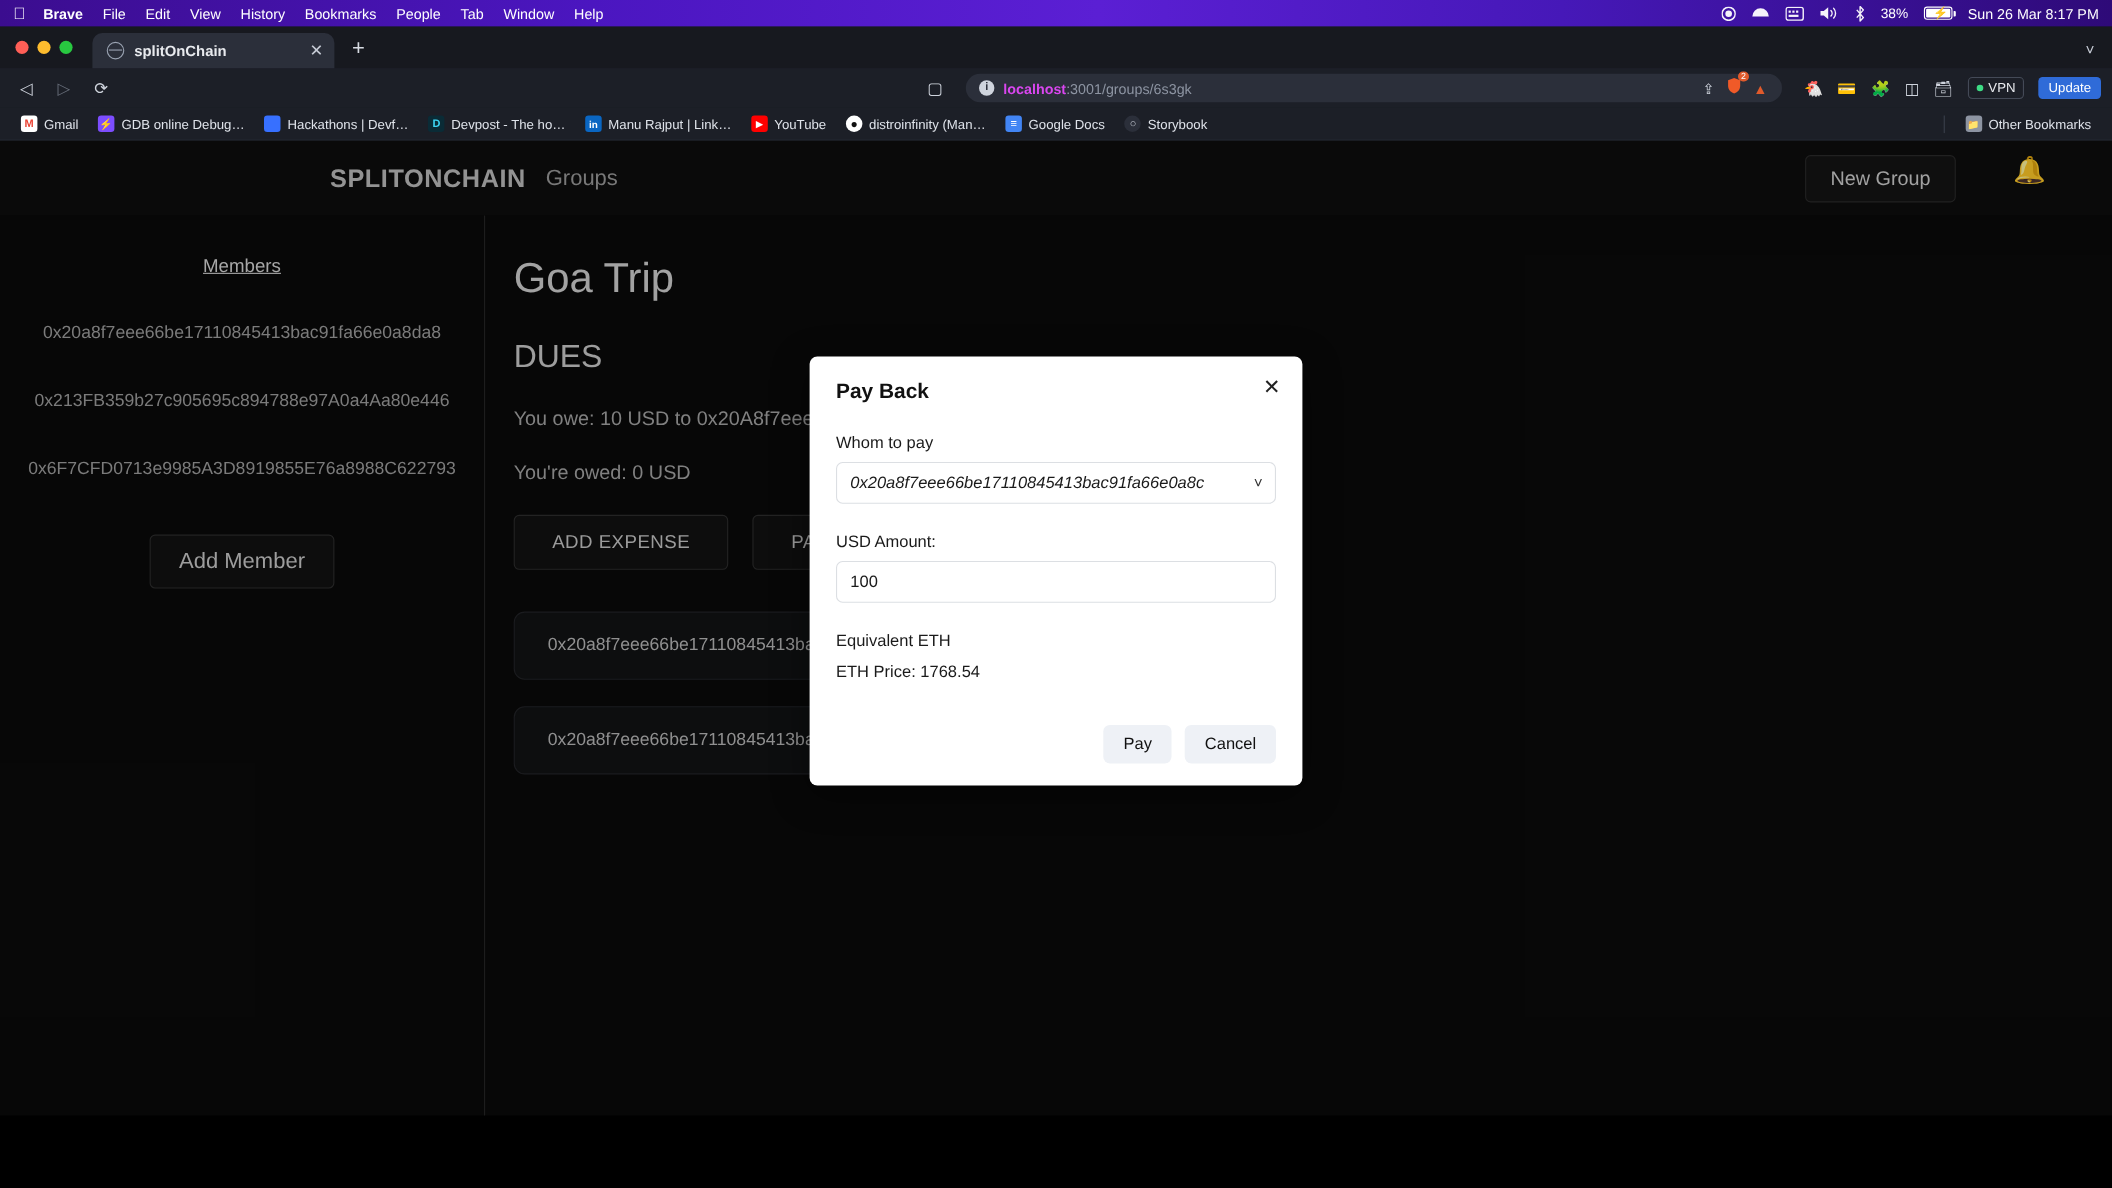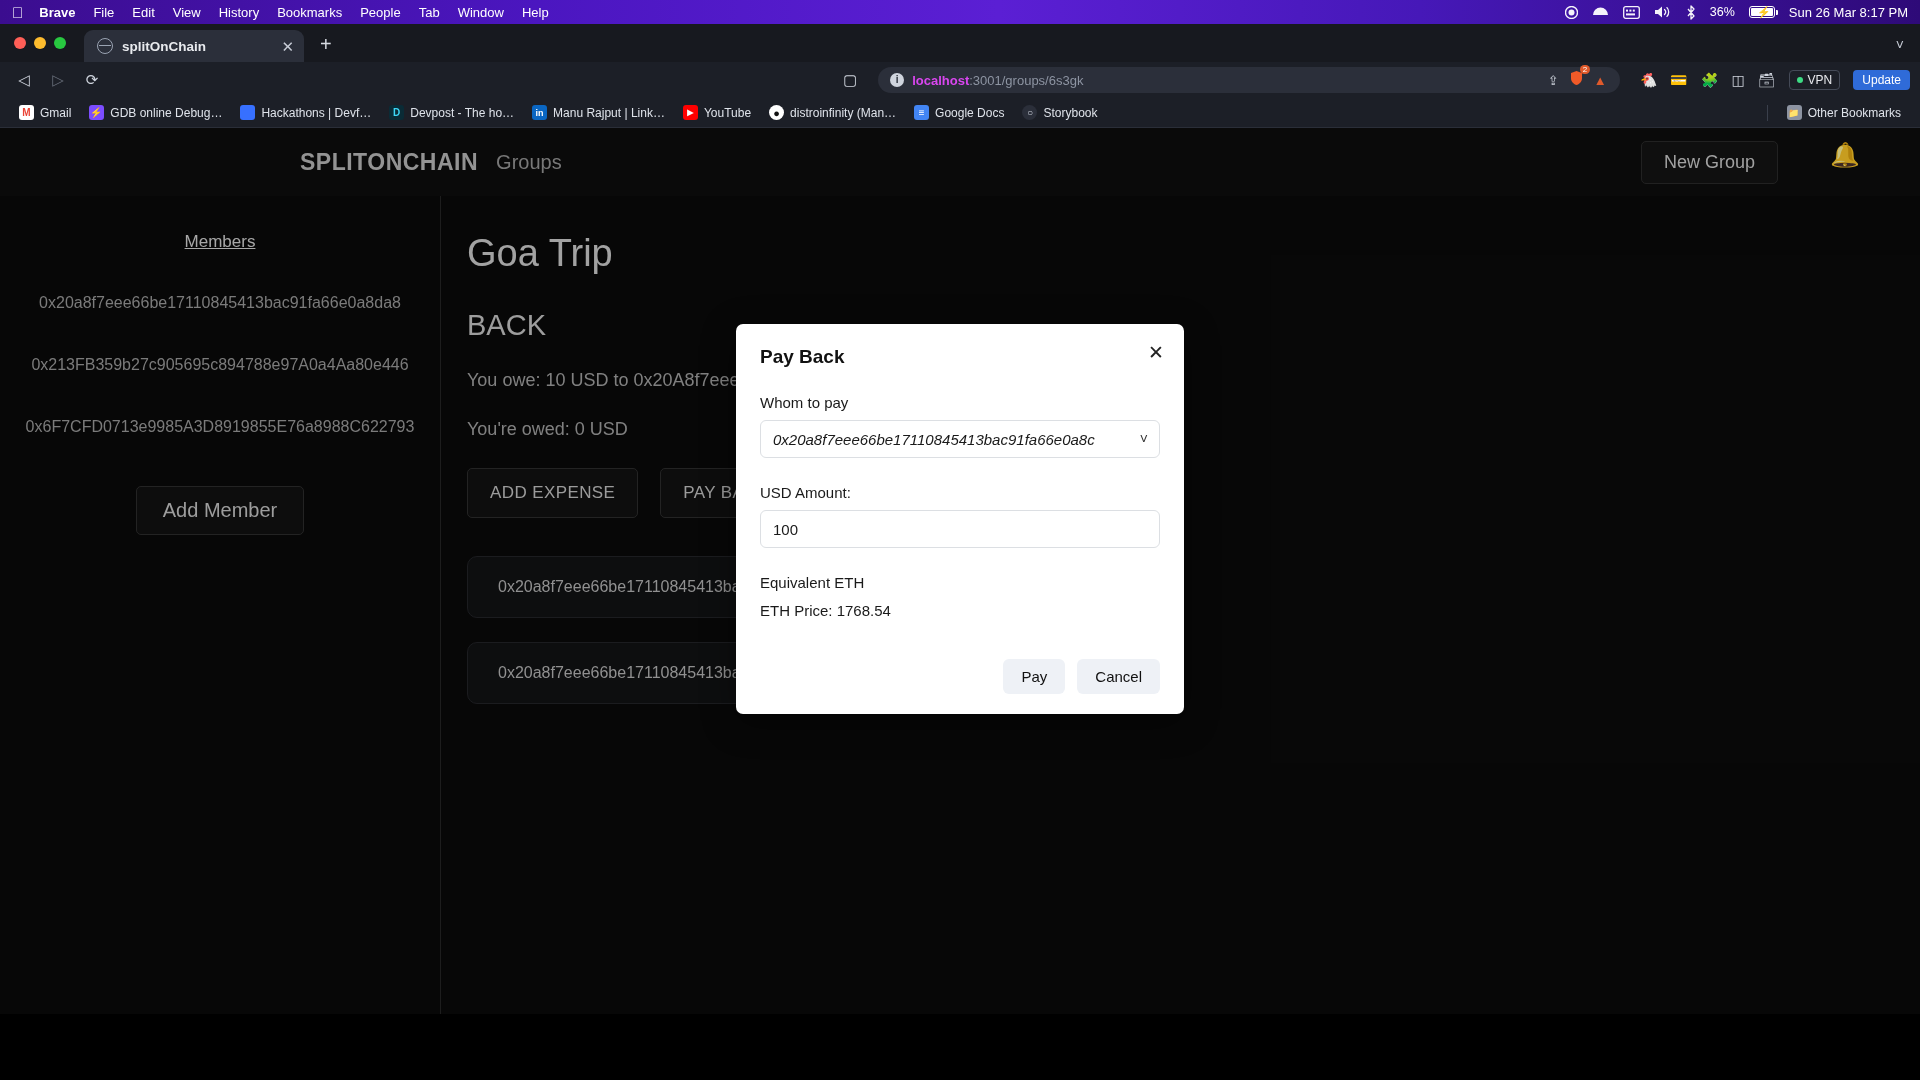--- a/index.html
+++ b/index.html
@@ -131,21 +131,21 @@
     border-radius: 5px; padding: 12px 26px; margin-top: 6px;
   }
 
   .main { flex: 1; padding: 36px 0 0 26px; }
   .grouptitle { color: #d0d0d0; font-size: 38px; margin-bottom: 34px; font-weight: normal; }
   .dues { color: #c9c9c9; font-size: 29px; margin-bottom: 28px; font-weight: normal; }
   .duesline { color: #a5a5a5; font-size: 18px; margin-bottom: 28px; }
   .actions { display: flex; gap: 22px; margin-bottom: 38px; }
   .actbtn {
     color: #c7c7c7; font-size: 17px; letter-spacing: .4px;
-    background: #111; border: 1px solid #2e2e2e; border-radius: 5px; padding: 14px 22px;
+    background: #111; border: 1px solid #2e2e2e; border-radius: 5px; padding: 14px 34px;
   }
   .allact { color: #bdbdbd; font-size: 27px; margin-bottom: 26px; font-weight: normal; }
   .actrow {
     background: #111214; border: 1px solid #232428; border-radius: 10px;
     height: 62px; width: 700px; display: flex; align-items: center; padding: 0 30px;
     color: #b9b9b9; font-size: 16px; margin-bottom: 24px;
   }
 
   
   .overlay { position: absolute; inset: 0; background: rgba(0,0,0,.22); }
@@ -222,21 +222,21 @@
       <svg width="18" height="14" viewBox="0 0 18 14">
           <path d="M1 5h3l4-3.5v11L4 9H1z" fill="#fff"></path>
           <path d="M10.5 4.5a3.6 3.6 0 010 5M13 2.6a6.6 6.6 0 010 8.8" fill="none" stroke="#fff" stroke-width="1.3" stroke-linecap="round"></path>
         </svg>
     </span>
     <span class="sicon">
       <svg width="10" height="15" viewBox="0 0 10 15">
           <path d="M2 4l6 7-3 3V1l3 3-6 7" fill="none" stroke="#fff" stroke-width="1.3" stroke-linejoin="round"></path>
         </svg>
     </span>
-    <span class="battpct">36%</span>
+    <span class="battpct">38%</span>
     <span class="batt">
         <span class="fill"></span>
         <span class="bolt">⚡</span>
       </span>
     <span class="clock">Sun 26 Mar  8:17 PM</span>
   </div>
 </div>
 
 <div class="browser">
 
@@ -349,21 +349,21 @@
     <div class="sidebar">
       <div class="side-title">Members</div>
       <div class="member">0x20a8f7eee66be17110845413bac91fa66e0a8da8</div>
       <div class="member">0x213FB359b27c905695c894788e97A0a4Aa80e446</div>
       <div class="member">0x6F7CFD0713e9985A3D8919855E76a8988C622793</div>
       <div class="addmember">Add Member</div>
     </div>
 
     <div class="main">
       <div class="grouptitle">Goa Trip</div>
-      <div class="dues">BACK</div>
+      <div class="dues">DUES</div>
       <div class="duesline">You owe: 10 USD to 0x20A8f7eee6</div>
       <div class="duesline">You're owed: 0 USD</div>
       <div class="actions">
         <span class="actbtn">ADD EXPENSE</span>
         <span class="actbtn">PAY BACK</span>
       </div>
       <div class="actrow">0x20a8f7eee66be17110845413bac91fa66e0a8da8 spent 10 USD for ttest</div>
       <div class="actrow">0x20a8f7eee66be17110845413bac91fa66e0a8da8 spent 30 USD for Beer</div>
     </div>
   </div>

